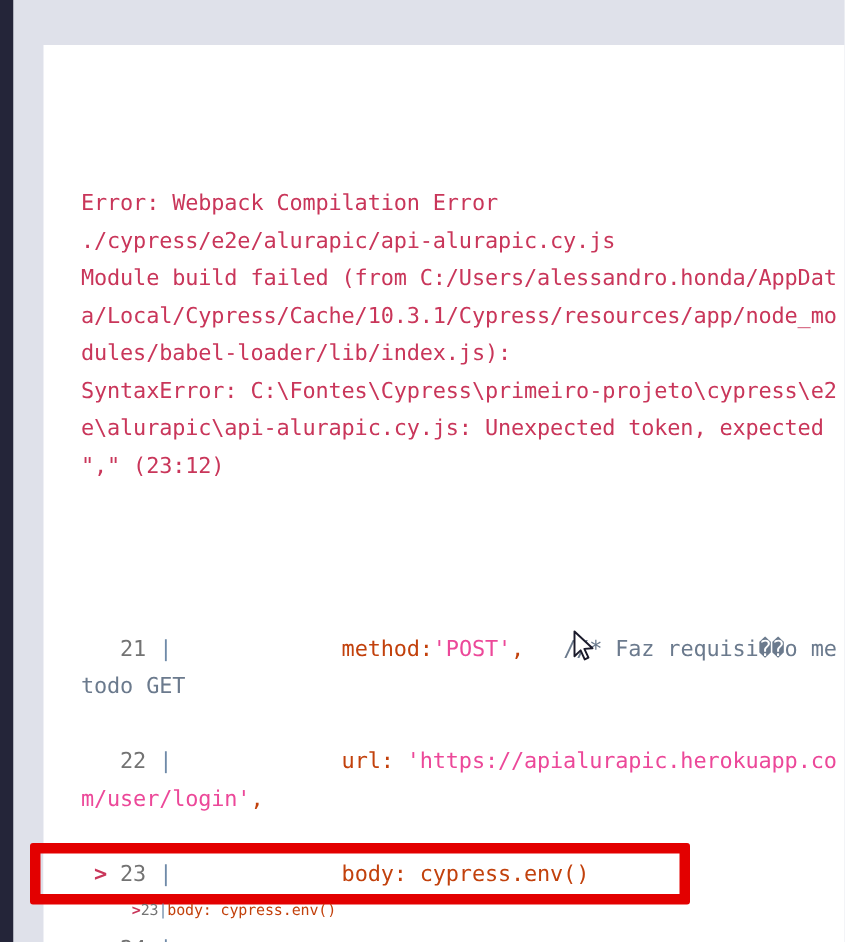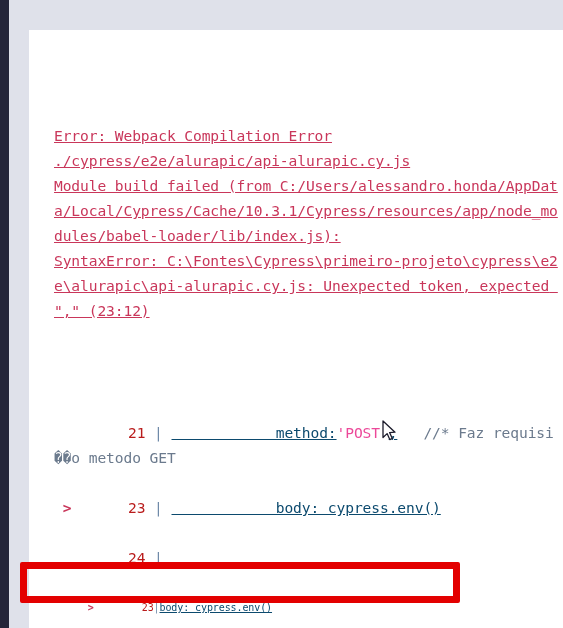--- a/index.html
+++ b/index.html
@@ -57,37 +57,36 @@
     word-break: break-all;
     letter-spacing: -0.1px;
   }
 
   
   #error-message {
     color: #c9365a;
     padding: 0 2px 0 25px;
     white-space: pre-wrap;
     word-break: break-all;
-    text-decoration: underline;
   }
 
   
   #code-frame {
     margin-top: 22px;
     padding: 0 2px 0 25px;
     color: #333a45;
     white-space: pre-wrap;
     word-break: break-all;
   }
   .code-line { display: block; }
 
-  .ln      { color: #b91c1c; margin-left: 48px; }
+  .ln      { color: #737373; }
   .pipe    { color: #6f8aa8; }
   .marker  { color: #c9365a; font-weight: bold; }
-  .plain   { color: #0c4a6e; text-decoration: underline; }
+  .plain   { color: #c2410c; }
   .str     { color: #ec4899; }
   .comment { color: #6b7a8d; }
 
   
   #highlight-box {
     position: absolute;
     left: 20px;
     top: 362px;
     width: 426px;
     height: 40px;
@@ -137,20 +136,21 @@
 
 <div id="error-panel">
   <div class="err-body">
 
     <div id="error-message">Error: Webpack Compilation Error
 ./cypress/e2e/alurapic/api-alurapic.cy.js
 Module build failed (from C:/Users/alessandro.honda/AppData/Local/Cypress/Cache/10.3.1/Cypress/resources/app/node_modules/babel-loader/lib/index.js):
 SyntaxError: C:\Fontes\Cypress\primeiro-projeto\cypress\e2e\alurapic\api-alurapic.cy.js: Unexpected token, expected "," (23:12)</div>
 
     <div id="code-frame"><span class="code-line"><span class="marker">   </span><span class="ln">21</span><span class="pipe"> | </span><span class="plain">            method:</span><span class="str">'POST'</span><span class="plain">,</span><span class="comment">   //* Faz requisi��o metodo GET</span></span>
+<span class="code-line"><span class="marker">   </span><span class="ln">22</span><span class="pipe"> | </span><span class="plain">            url: </span><span class="str">'https://apialurapic.herokuapp.com/user/login'</span><span class="plain">,</span></span>
 <span class="code-line"><span class="marker"> &gt; </span><span class="ln">23</span><span class="pipe"> | </span><span class="plain">            body: cypress.env()</span></span>
 <span class="code-line"><span class="marker">   </span><span class="ln">24</span><span class="pipe"> | </span><span class="plain"></span></span>
 
 
 </div>
 
     
   </div>
 </div>
 

